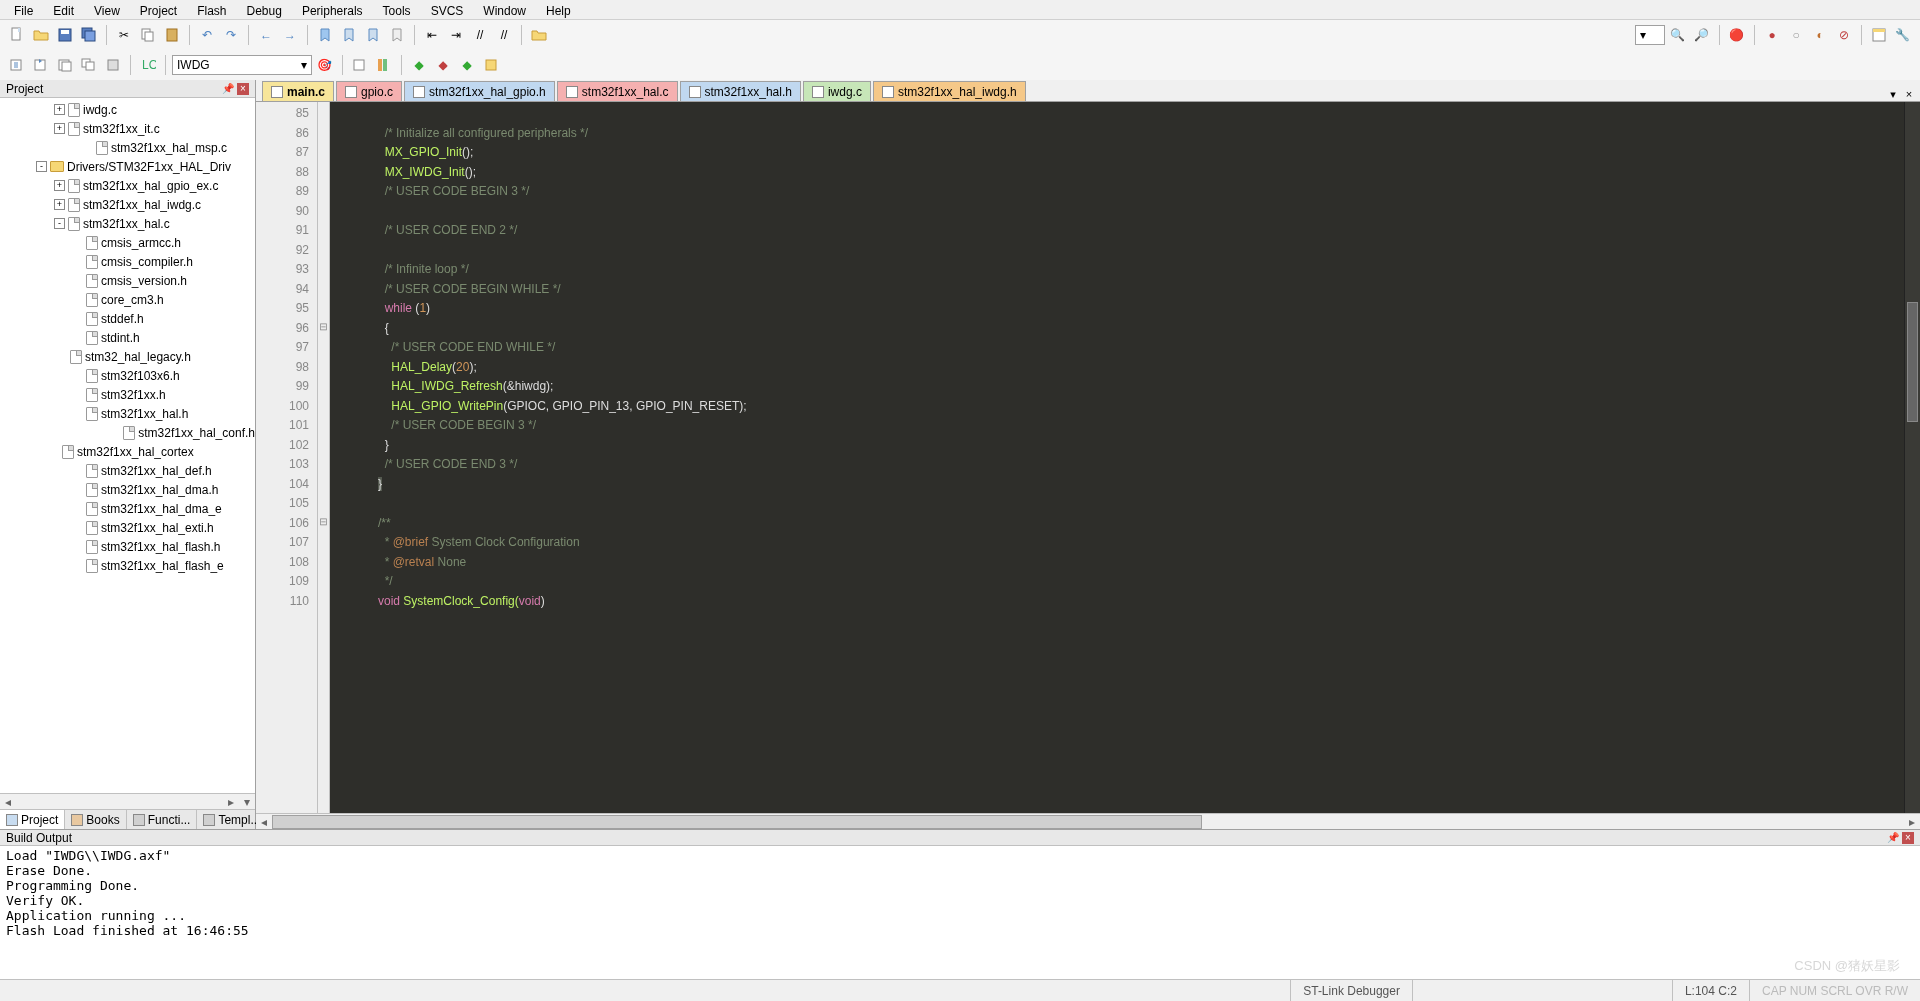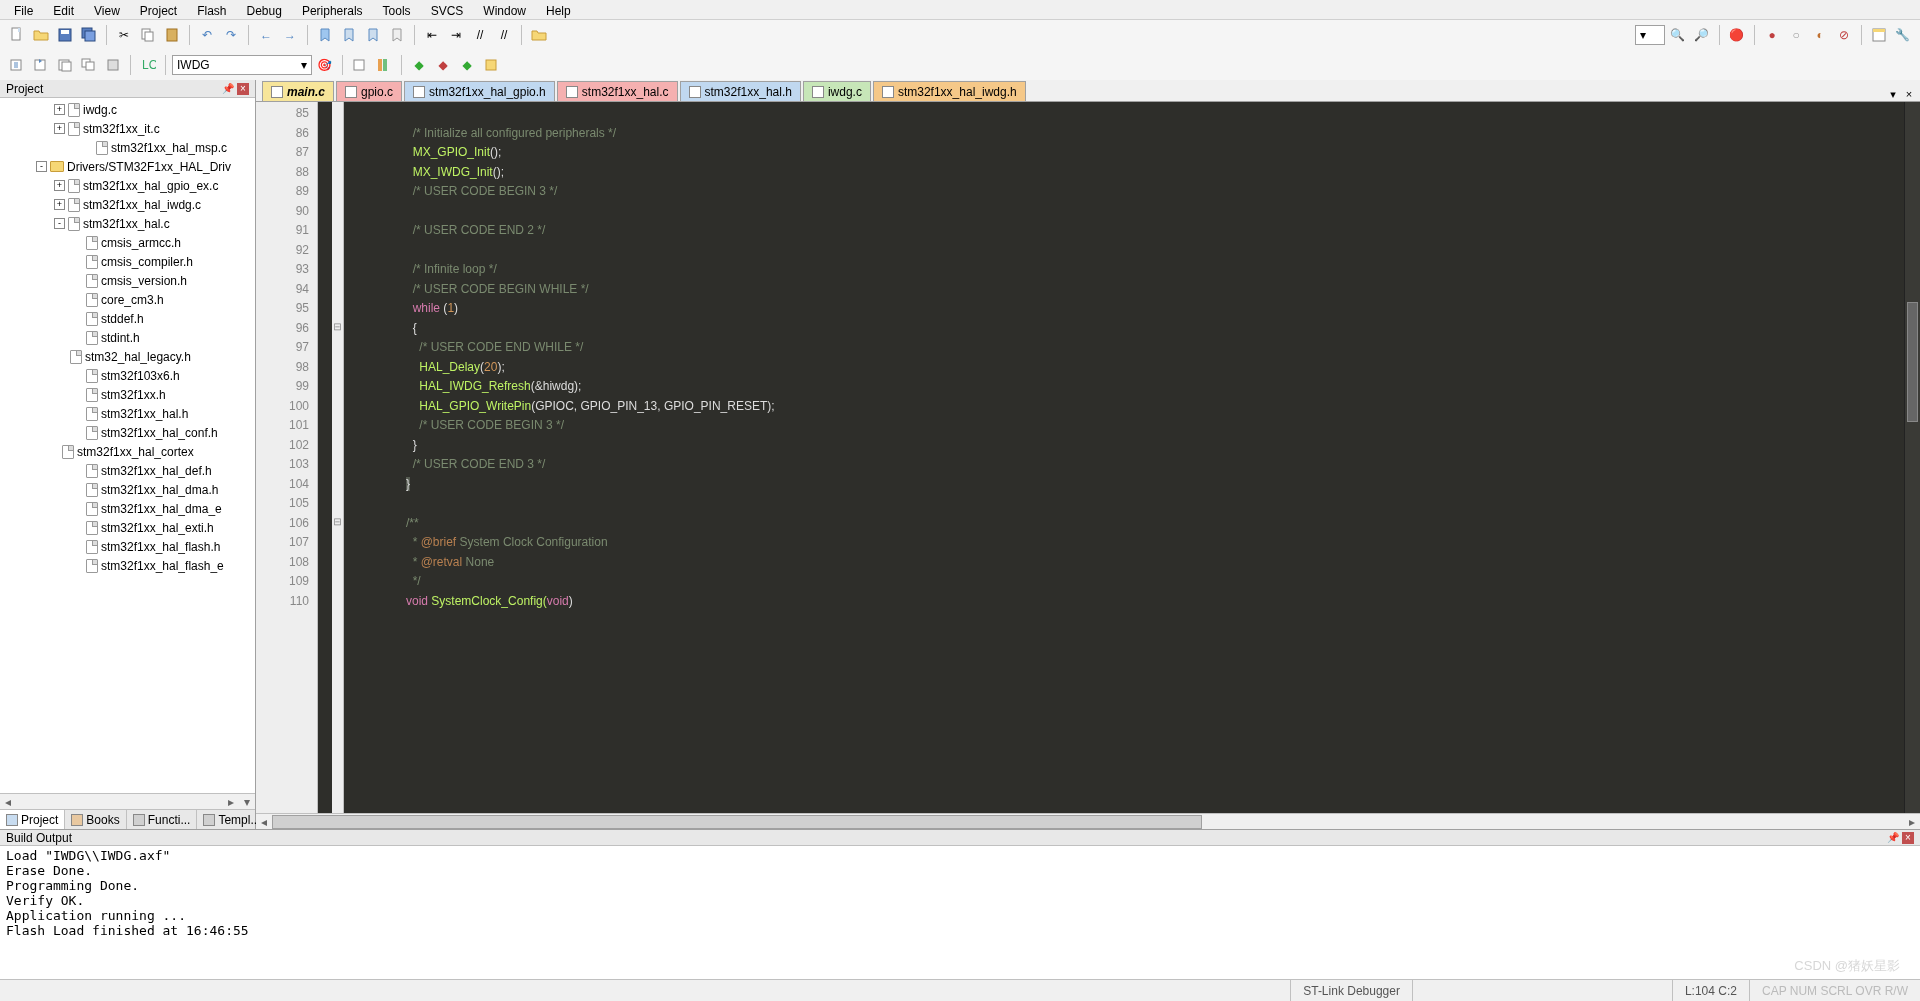--- a/index.html
+++ b/index.html
@@ -28,29 +28,29 @@
 .ficon.file { background:linear-gradient(#fff,#fff); border:1px solid #999; border-radius:1px; width:12px; height:14px; position:relative; }
 .ficon.file::before { content:""; position:absolute; top:0; right:0; width:4px; height:4px; background:#ddd; border-left:1px solid #999; border-bottom:1px solid #999; }
 .ficon.folder { background:#f6d776; border:1px solid #c99d3a; width:14px; height:11px; border-radius:1px; }
 .tree-hscroll { height:16px; background:#f0f0f0; border-top:1px solid #c0c0c0; display:flex; align-items:center; }
 .panel-tabs { display:flex; background:#e8e8e8; border-top:1px solid #c0c0c0; height:20px; }
 .panel-tab { padding:2px 6px; border-right:1px solid #c0c0c0; display:flex; align-items:center; gap:3px; cursor:pointer; font-size:11px; }
 .panel-tab.active { background:#fff; }
 .editor-area { flex:1; display:flex; flex-direction:column; min-width:0; background:#fff; }
 .file-tabs { display:flex; background:#f0f0f0; height:22px; border-bottom:1px solid #a0a0a0; align-items:flex-end; padding-left:6px; overflow:hidden; }
 .file-tab { display:flex; align-items:center; padding:2px 8px; border:1px solid #a0a0a0; border-bottom:none; margin-right:2px; height:20px; gap:4px; cursor:pointer; font-size:11px; }
-.file-tab.yellow { background:#f7e59a;font-style:italic; }
+.file-tab.yellow { background:#f7e59a; }
 .file-tab.red { background:#f5b0b0; }
 .file-tab.blue { background:#c0d8f0; }
 .file-tab.green { background:#c7e6b8; }
 .file-tab.orange { background:#f5c888; }
 .file-tab .ficn { width:12px; height:12px; border:1px solid #888; background:#fff; }
 .tab-controls { margin-left:auto; display:flex; gap:2px; padding-right:4px; }
 .tab-controls span { width:14px; height:14px; display:flex; align-items:center; justify-content:center; cursor:pointer; font-size:11px; }
-.code { flex:1; display:flex; background:#2e2e2a; overflow:hidden; font-family:"Consolas",monospace; font-size:14px; position:relative;gap:14px; }
+.code { flex:1; display:flex; background:#2e2e2a; overflow:hidden; font-family:"Consolas",monospace; font-size:14px; position:relative; }
 .gutter { background:#eeeeee; color:#888; text-align:right; padding:2px 8px 2px 4px; user-select:none; min-width:62px; border-right:1px solid #c0c0c0; }
 .gutter .ln { height:19.5px; line-height:19.5px; }
 .fold-col { width:12px; background:#eeeeee; border-right:1px solid #c0c0c0; }
 .fold-col .fm { height:19.5px; display:flex; align-items:center; justify-content:center; color:#888; font-size:10px; }
 .code-lines { flex:1; padding:2px 0 2px 8px; color:#ddd; overflow:hidden;margin-left:40px; }
 .code-lines .cl { height:19.5px; line-height:19.5px; white-space:pre; }
 .c-comment { color:#7a8a6f; }
 .c-kw { color:#d67bad; }
 .c-num { color:#d0965a; }
 .c-fn { color:#bef264; }
@@ -342,21 +342,21 @@
         <div class="tree-row" style="padding-left: 72px;">
           <span class="noexp"></span>
           <span class="ficon file"></span>
           <span>stm32f1xx.h</span>
         </div>
         <div class="tree-row" style="padding-left: 72px;">
           <span class="noexp"></span>
           <span class="ficon file"></span>
           <span>stm32f1xx_hal.h</span>
         </div>
-        <div class="tree-row" style="padding-left: 72px;">
+        <div class="tree-row" style="padding-left: 72px; justify-content: flex-end;">
           <span class="noexp"></span>
           <span class="ficon file"></span>
           <span>stm32f1xx_hal_conf.h</span>
         </div>
         <div class="tree-row" style="padding-left: 48px;">
           <span class="noexp"></span>
           <span class="ficon file"></span>
           <span>stm32f1xx_hal_cortex</span>
         </div>
         <div class="tree-row" style="padding-left: 72px;">

